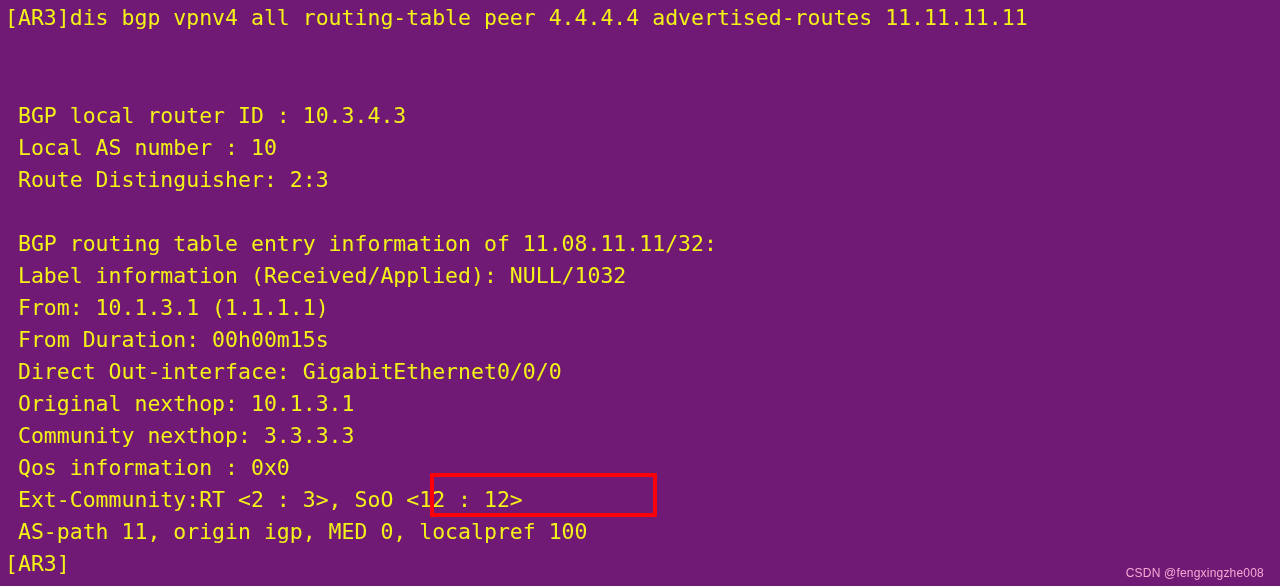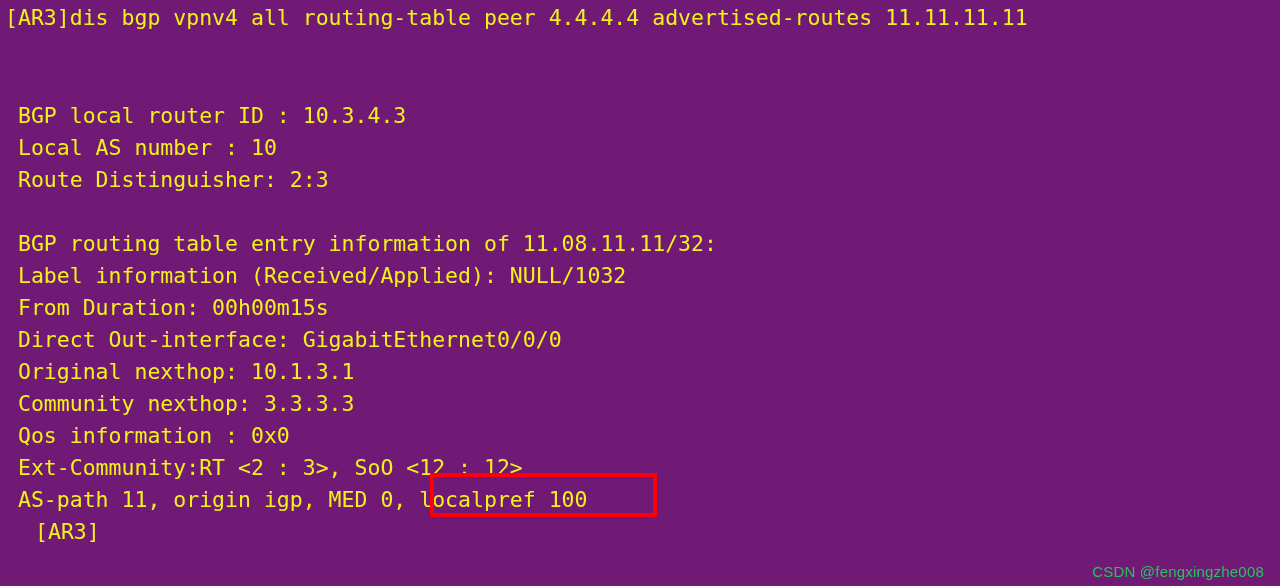--- a/index.html
+++ b/index.html
@@ -44,42 +44,41 @@
   }
 
   
   #line-command {
     height: 36px;
     line-height: 36px;
   }
 
   .cursor-line {
     position: relative;
-    margin-left: 30px;
   }
 
   
   #soo-highlight {
     position: absolute;
     left: 430px;
     top: 473px;
     width: 227px;
     height: 44px;
     border: 4px solid #fb0007;
     box-sizing: border-box;
     pointer-events: none;
     border-radius: 1px;
   }
 
   #watermark {
     position: absolute;
     right: 16px;
     bottom: 6px;
-    color: #22c55e;
-    font-size: 15px;
+    color: #f9a8d4;
+    font-size: 12px;
     font-family: "Liberation Sans", sans-serif;
     letter-spacing: 0.2px;
     white-space: pre;
     text-align: right;
   }
 </style>
 </head>
 <body>
 
 <div id="terminal">
@@ -90,20 +89,21 @@
   <div class="line blank"></div>
 
   <div class="line"> BGP local router ID : 10.3.4.3</div>
   <div class="line"> Local AS number : 10</div>
   <div class="line"> Route Distinguisher: 2:3</div>
 
   <div class="line blank"></div>
 
   <div class="line"> BGP routing table entry information of 11.08.11.11/32:</div>
   <div class="line"> Label information (Received/Applied): NULL/1032</div>
+  <div class="line"> From: 10.1.3.1 (1.1.1.1)</div>
   <div class="line"> From Duration: 00h00m15s</div>
   <div class="line"> Direct Out-interface: GigabitEthernet0/0/0</div>
   <div class="line"> Original nexthop: 10.1.3.1</div>
   <div class="line"> Community nexthop: 3.3.3.3</div>
   <div class="line"> Qos information : 0x0</div>
   <div class="line"> Ext-Community:RT &lt;2 : 3&gt;, SoO &lt;12 : 12&gt;</div>
   <div class="line"> AS-path 11, origin igp, MED 0, localpref 100</div>
 
   <div class="line cursor-line">[AR3]</div>
 

